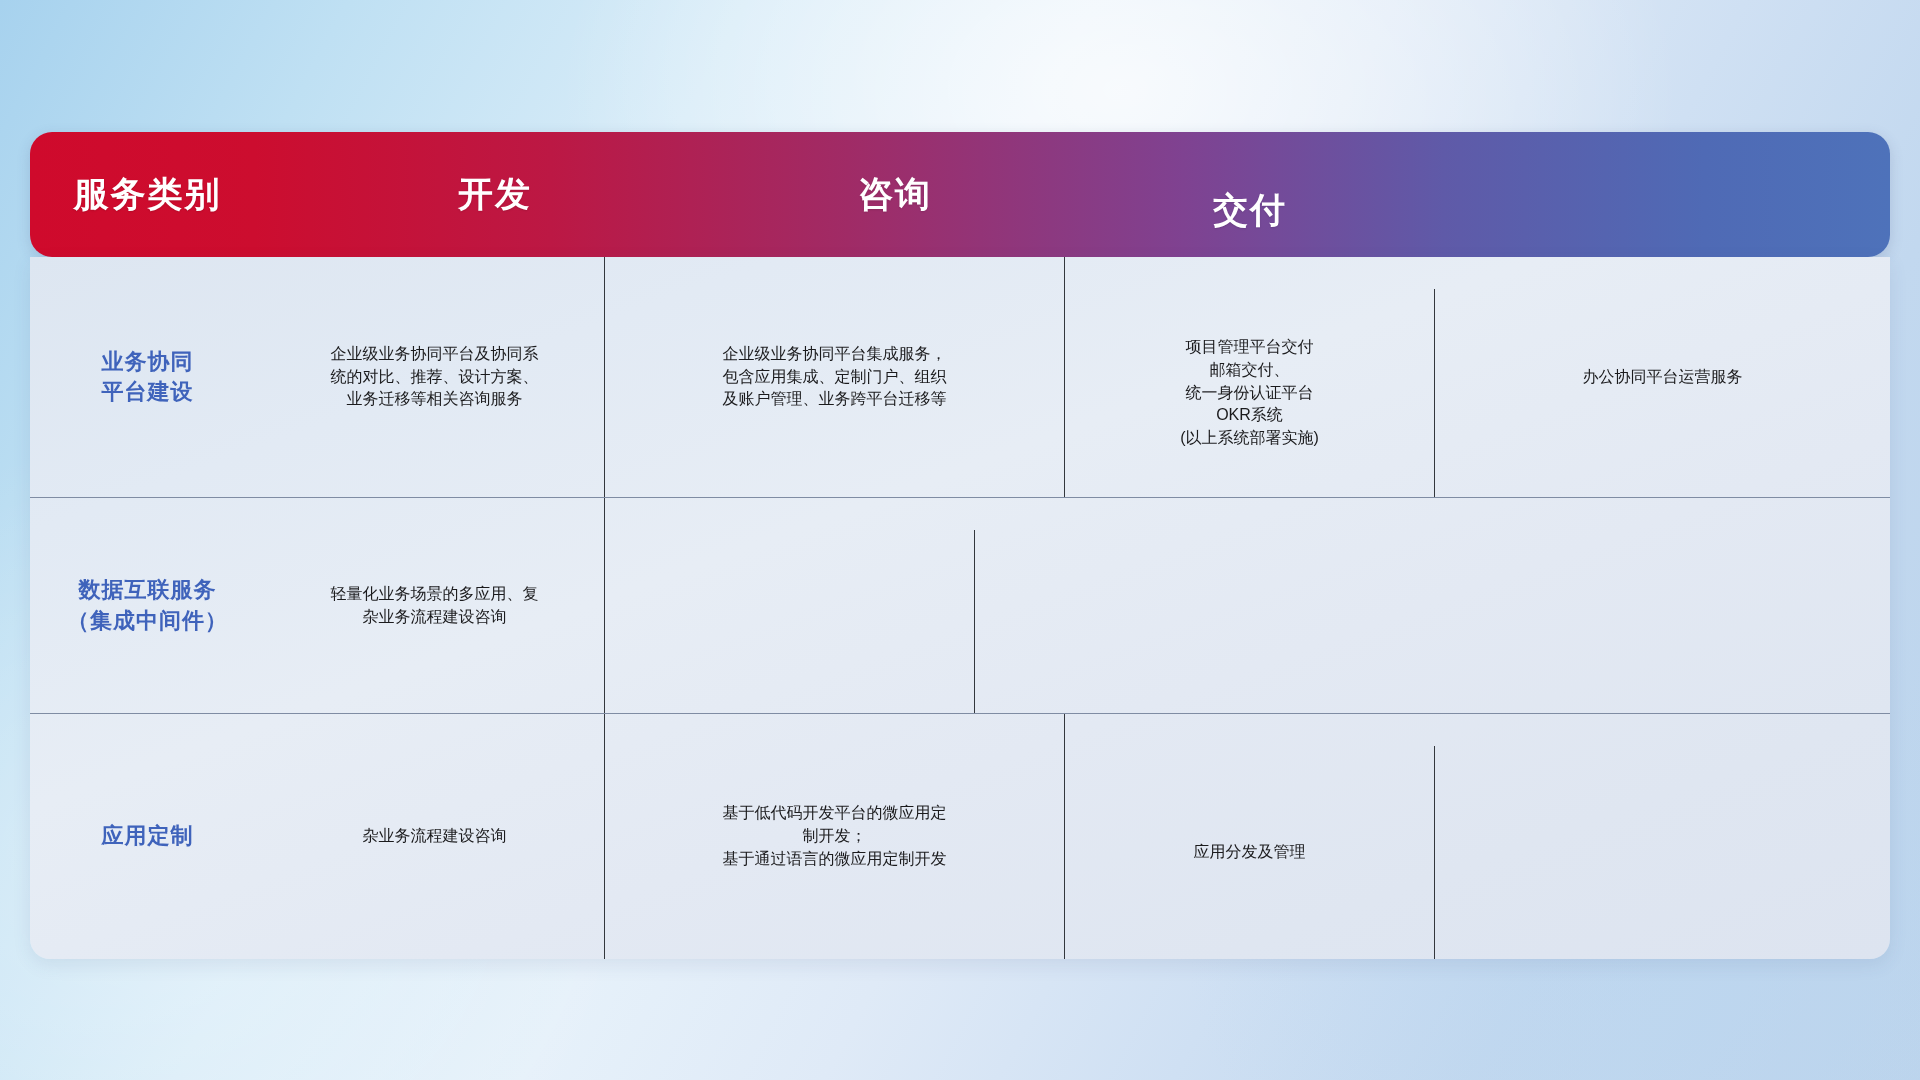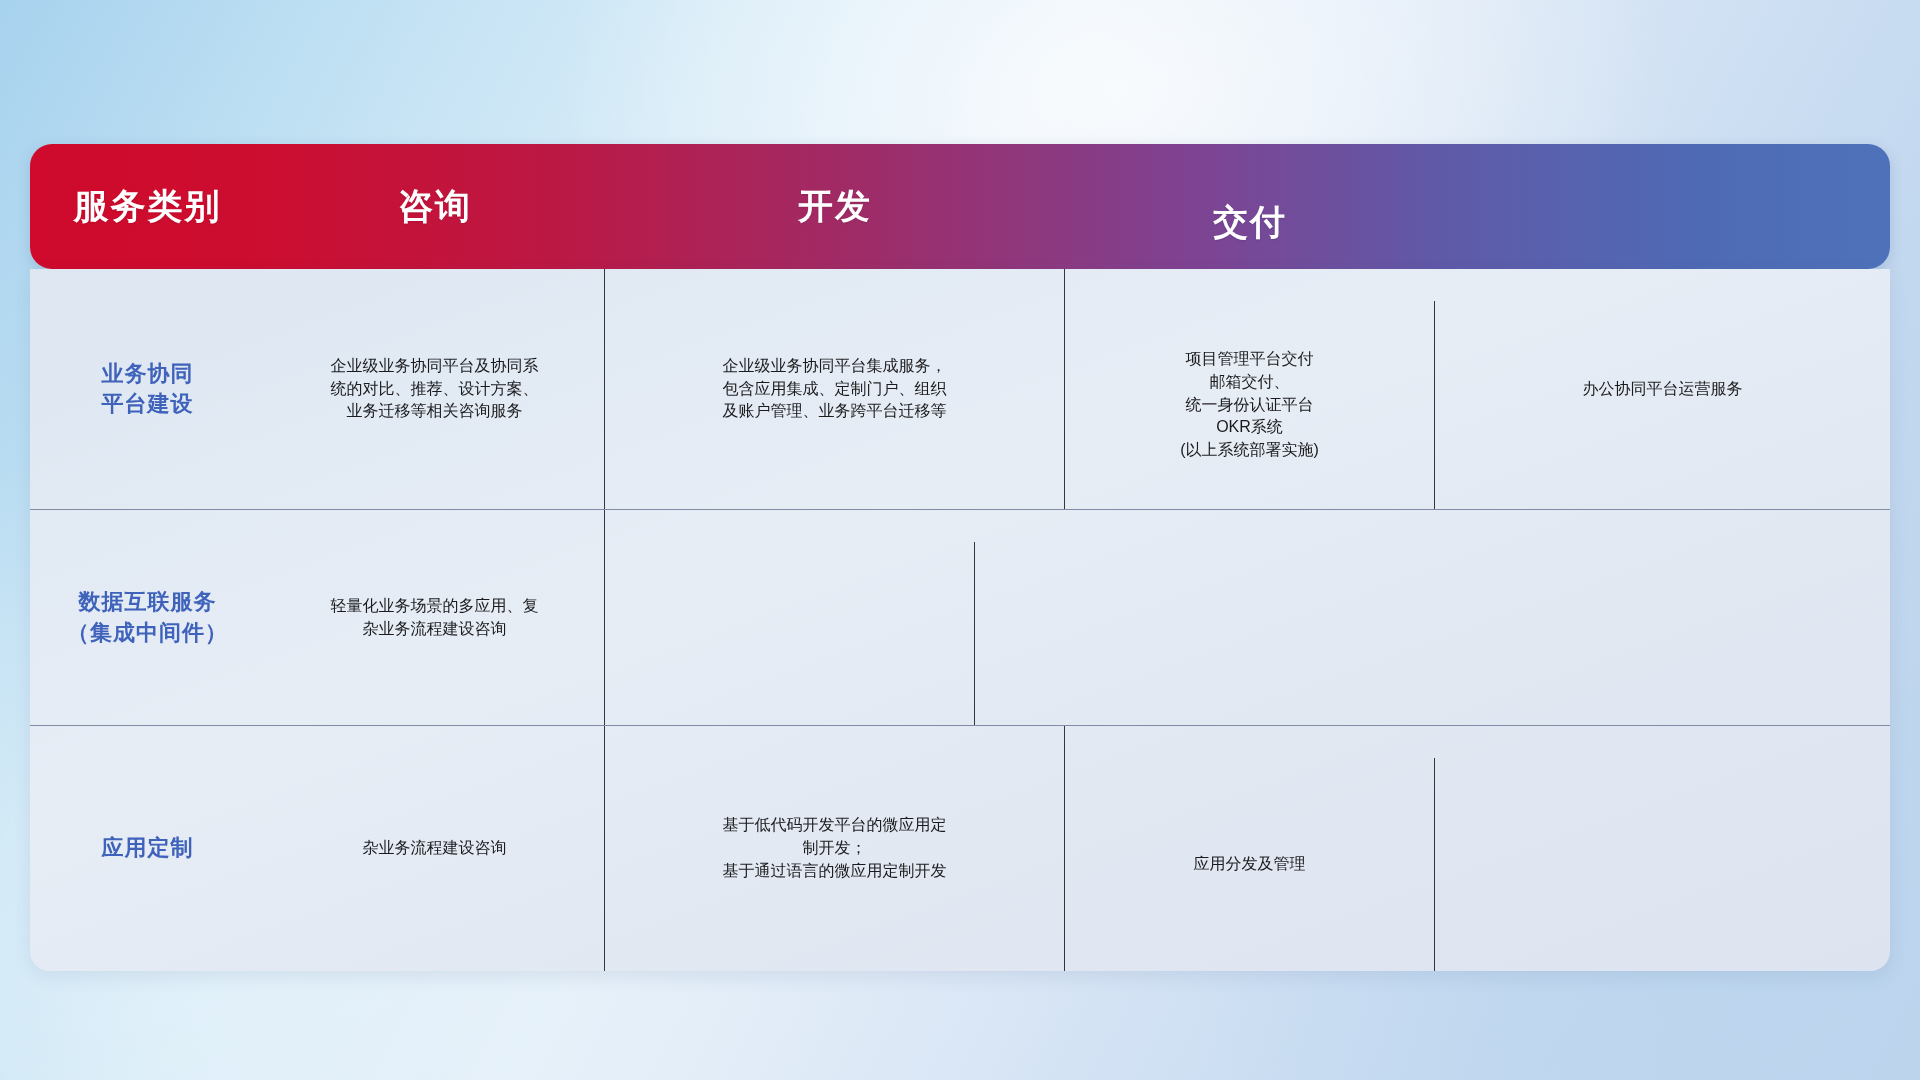--- a/index.html
+++ b/index.html
@@ -37,21 +37,21 @@
     background: radial-gradient(ellipse at center, rgba(255,255,255,0.35) 0%, rgba(255,255,255,0) 68%);
   }
   .bg-bloom-c {
     left: 1180px; top: 560px; width: 980px; height: 760px;
     background: radial-gradient(ellipse at center, rgba(186,214,240,0.45) 0%, rgba(186,214,240,0) 70%);
   }
 
   .table-wrap {
     position: absolute;
     left: 30px;
-    top: 144px;
+    top: 132px;
     width: 1860px;
   }
 
   
   .table-header {
     display: flex;
     height: 125px;
     border-radius: 22px;
     background: linear-gradient(90deg,
         #cf0a2c 0%,
@@ -136,22 +136,22 @@
 <body>
 
 <div class="bg-bloom-a"></div>
 <div class="bg-bloom-b"></div>
 <div class="bg-bloom-c"></div>
 
 <div class="table-wrap">
 
   <div class="table-header">
     <div class="th c0">服务类别</div>
+    <div class="th c2">开发</div>
     <div class="th c1">咨询</div>
-    <div class="th c2">开发</div>
     <div class="th c3">交付</div>
   </div>
 
   <div class="table-body">
 
     <div class="tr r0">
       <div class="td cat c0">业务协同
 平台建设</div>
       <div class="td c1">企业级业务协同平台及协同系
 统的对比、推荐、设计方案、

